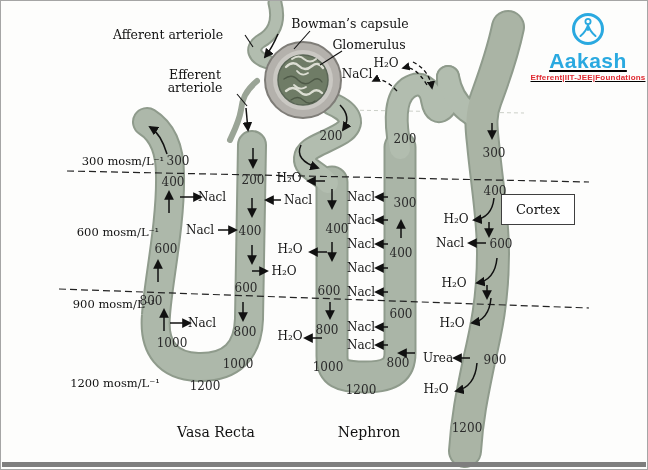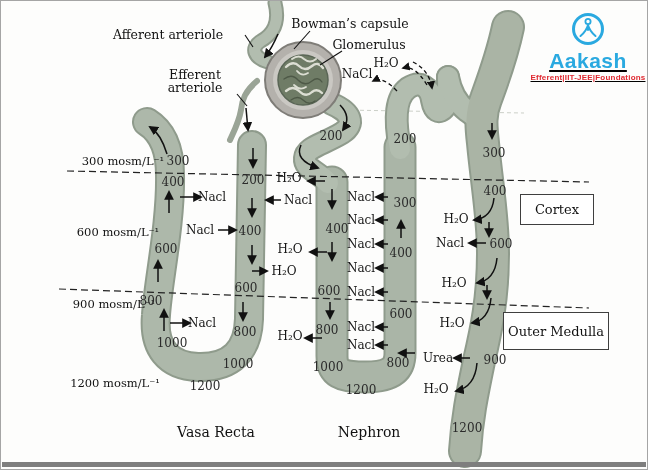--- a/index.html
+++ b/index.html
@@ -13,21 +13,21 @@
   .num{font:12px "DejaVu Serif",serif;color:#2b2b2b;}
   .chem{font:12px "DejaVu Serif",serif;color:#161616;}
   .lbl{font:12.5px "DejaVu Serif",serif;color:#111;}
   .osmo{font:11.5px "DejaVu Serif",serif;color:#111;}
   .cap{font:14px "DejaVu Serif",serif;color:#111;}
   .region-box{
     position:absolute;border:1.3px solid #3f3f3f;background:#ffffff;
     display:flex;align-items:center;justify-content:center;
     font:13px "DejaVu Serif",serif;color:#111;
   }
-  #region-cortex{left:519px;top:193px;width:72px;height:29px;}
+  #region-cortex{left:500px;top:193px;width:72px;height:29px;}
   #region-outer-medulla{left:502px;top:311px;width:104px;height:36px;}
   #region-inner-medulla{left:508px;top:421px;width:98px;height:36px;}
   #logo{position:absolute;left:528px;top:10px;width:118px;text-align:center;text-decoration:underline;}
   #logo-brand{font:bold 21px "Liberation Sans",sans-serif;letter-spacing:0.5px;margin-top:-2px;}
   #logo-tagline{font:bold 8px "Liberation Sans",sans-serif;margin-top:0px;letter-spacing:0.2px;}
   #bottom-bar{position:absolute;left:1px;right:1px;top:461px;height:5px;background:#7e7e7e;}
 </style>
 </head>
 <body>
 
@@ -135,23 +135,20 @@
     <g stroke="#111" stroke-width="1.1" fill="none">
       <path d="M244,34 L252,46"></path>
       <path d="M309,30 L293,48"></path>
       <path d="M341,50 L319,64"></path>
       <path d="M236,93 L246,105"></path>
     </g>
   </svg>
 
   <div class="region-box" id="region-cortex">
     <span>Cortex</span>
-  </div>
-  <div class="region-box" id="region-outer-medulla">
-    <span>Outer Medulla</span>
   </div>
 
   <div id="logo">
     <svg width="36" height="36" viewBox="0 0 36 36">
       <circle cx="18" cy="18" r="14.5" fill="none" stroke="#2aa9e0" stroke-width="3"></circle>
       <circle cx="18" cy="10.5" r="2.6" fill="none" stroke="#2aa9e0" stroke-width="1.8"></circle>
       <path d="M18,14 C17,18 14,22 10.5,25 M18,14 C19,18 22,22 25.5,25 M18,14 L18,19" fill="none" stroke="#2aa9e0" stroke-width="2" stroke-linecap="round"></path>
     </svg>
     <div id="logo-brand" style="color: rgb(42, 169, 224);">Aakash</div>
     <div id="logo-tagline" style="color: rgb(224, 40, 48);">Efferent|IIT-JEE|Foundations</div>

